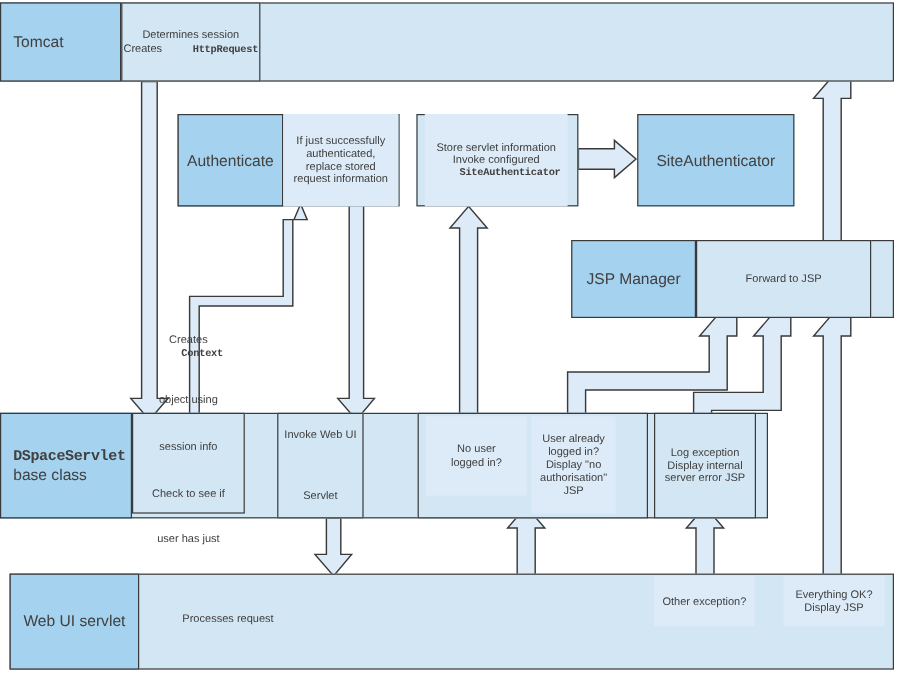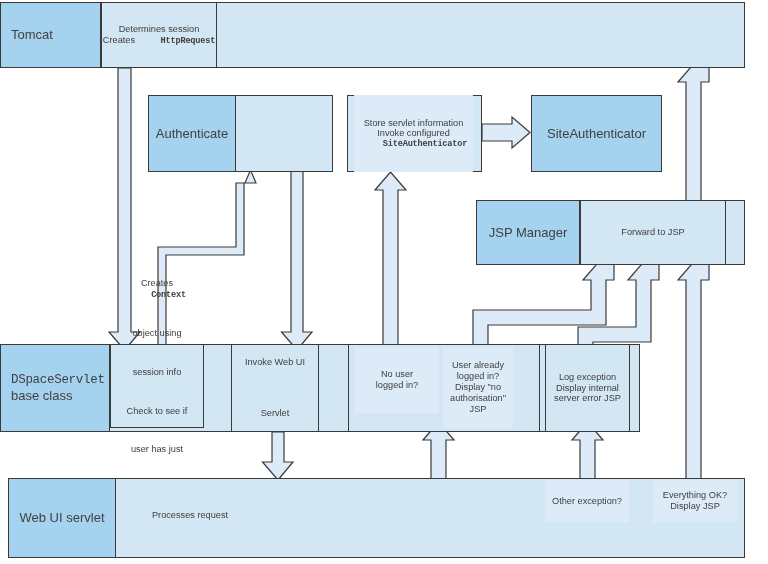--- a/index.html
+++ b/index.html
@@ -57,21 +57,21 @@
   }
   .mono {
     font-family: "Liberation Mono", monospace;
     font-weight: bold;
     font-size: 8.6px;
     letter-spacing: -0.2px;
     padding-left: 23px;
   }
   .mono-lg {
     font-family: "Liberation Mono", monospace;
-    font-weight: normal;
+    font-weight: bold;
     font-size: 12.5px;
     letter-spacing: -0.3px;
   }
   .txt { display: block; }
   .stack { display:flex; flex-direction:column; align-items:center; justify-content:center; }
   .nb { border: none; }
 </style>
 </head>
 <body>
 
@@ -118,20 +118,26 @@
     <span class="txt"><span>Creates </span><span class="mono">HttpRequest</span></span>
   </div>
 
 
   <div class="box band" style="left:148px; top:95px; width:185px; height:77px;"></div>
 
   <div class="box solid" style="left:148px; top:95px; width:88px; height:77px;">
     <span class="txt">Authenticate</span>
   </div>
 
+  <div class="box cell-inner stack" style="left:236px; top:95px; width:96px; height:77px;">
+    <span class="txt">If just successfully</span>
+    <span class="txt">authenticated,</span>
+    <span class="txt">replace stored</span>
+    <span class="txt">request information</span>
+  </div>
 
   <div class="box band" style="left:347px; top:95px; width:135px; height:77px;"></div>
 
   <div class="box cell-inner stack" style="left:354px; top:95px; width:119px; height:77px;">
     <span class="txt">Store servlet information</span>
     <span class="txt">Invoke configured</span>
     <span class="txt mono">SiteAuthenticator</span>
   </div>
 
   <div class="box solid" style="left:531px; top:95px; width:131px; height:77px;">
@@ -157,21 +163,21 @@
 
   <div class="box cell stack" style="left:110px; top:344px; width:94px; height:84px;gap:28px;">
     <span class="txt"><span>Creates </span><span class="mono">Context</span></span>
     <span class="txt">object using</span>
     <span class="txt">session info</span>
     <span class="txt">Check to see if</span>
     <span class="txt">user has just</span>
     <span class="txt">authenticated</span>
   </div>
 
-  <div class="box cell stack" style="left:231px; top:344px; width:88px; height:88px;gap:40px;">
+  <div class="box cell stack" style="left:231px; top:344px; width:72px; height:88px;gap:40px;">
     <span class="txt">Invoke Web UI</span>
     <span class="txt">Servlet</span>
   </div>
 
   <div class="box cell nb" style="left:348px; top:344px; width:192px; height:88px; border:1.3px solid #3a3a3a;"></div>
 
   <div class="box cell-inner stack" style="left:355px; top:347px; width:84px; height:66px;">
     <span class="txt">No user</span>
     <span class="txt">logged in?</span>
   </div>

